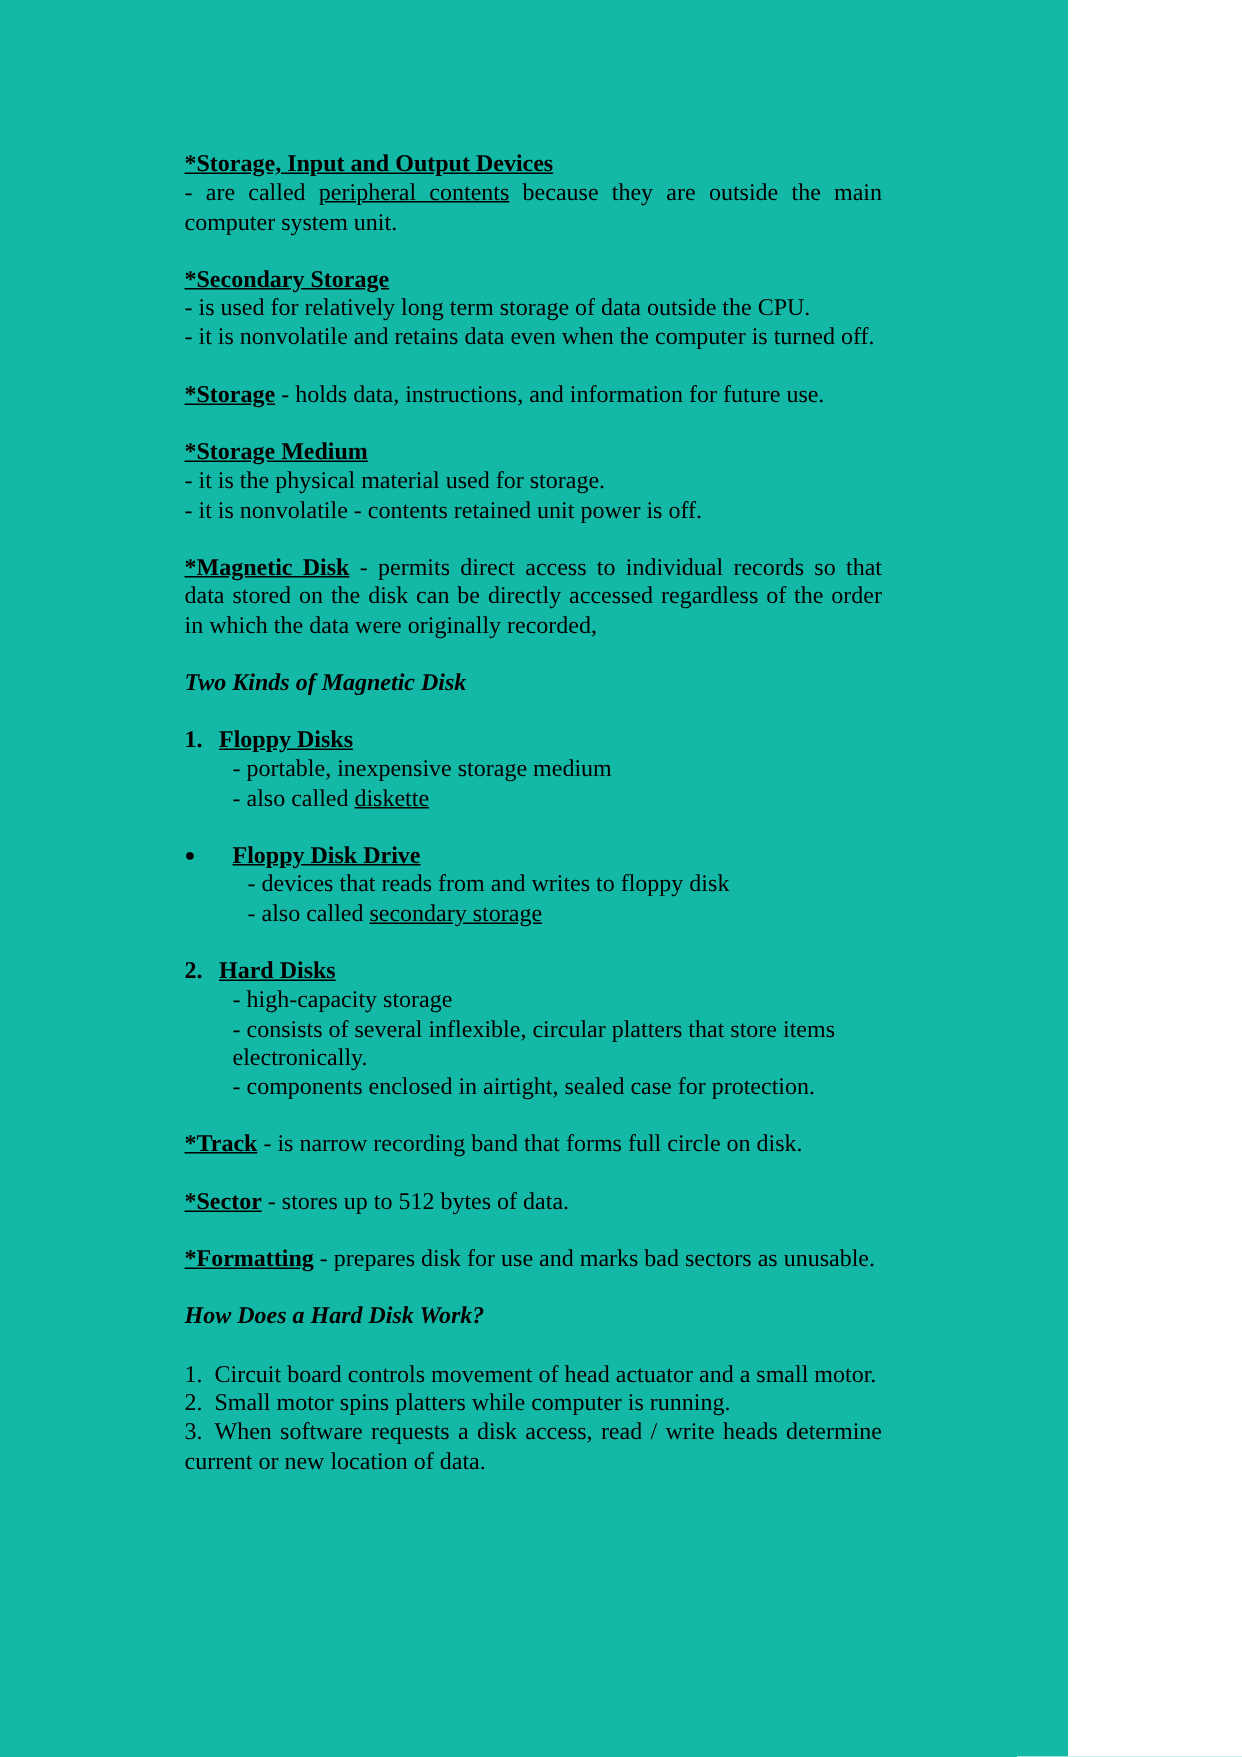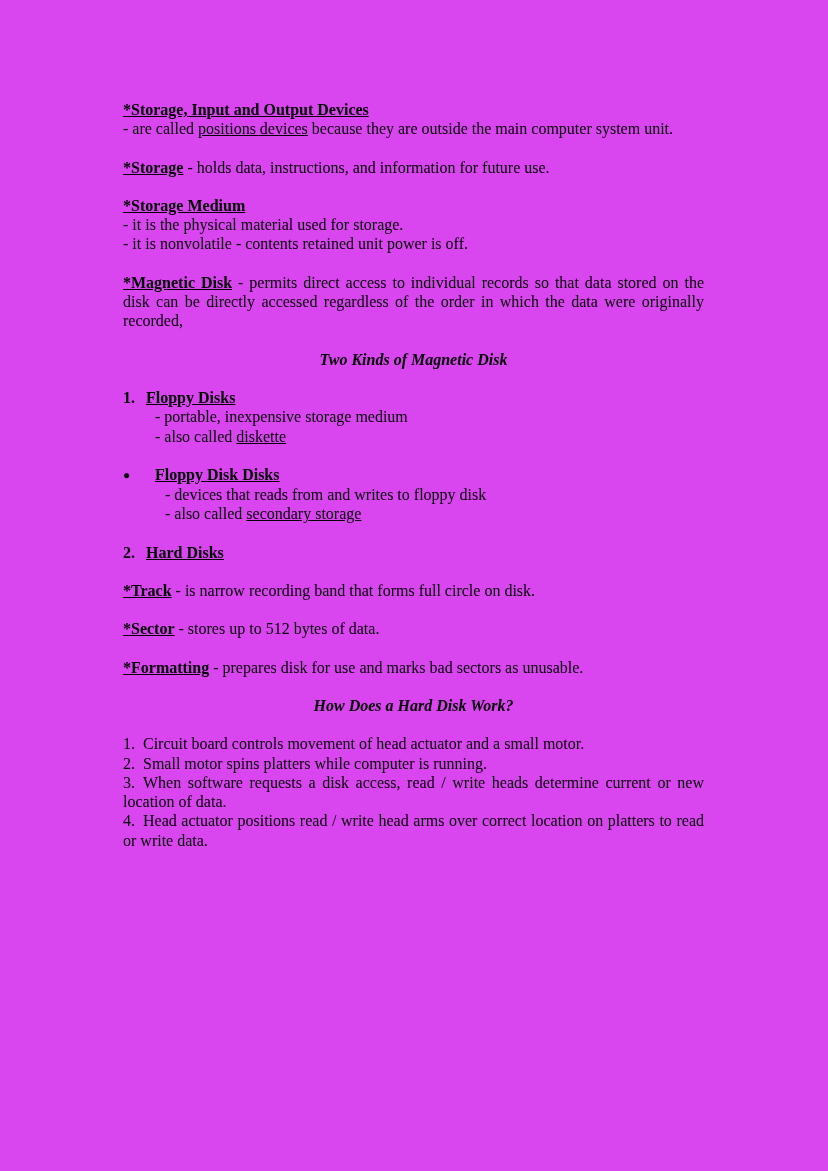--- a/index.html
+++ b/index.html
@@ -6,35 +6,34 @@
   html, body { background: #ffffff; }
   body {
     width: 828px;
     height: 1171px;
     font-family: "Liberation Serif", "DejaVu Serif", serif;
     font-size: 16px;
     line-height: 19.3px;
     color: #000000;
   }
   .page {
-    width: 828px;
+    width: 712px;
     height: 1171px;
-    background: #d946ef;
+    background: #14b8a6;
     overflow: hidden;
   }
   .content {
     padding: 100px 124px 0 123px; 
   }
   .block { margin-bottom: 19px; }
   p { margin: 0; }
   .h { font-weight: bold; text-decoration: underline; }
   .u { text-decoration: underline; }
   .just { text-align: justify; }
   .center-title {
-    text-align: center;
     font-weight: bold;
     font-style: italic;
   }
   .marker-num {
     display: inline-block;
     width: 23px;
     font-weight: bold;
   }
   .marker-bullet {
     display: inline-block;
@@ -47,23 +46,28 @@
   .n { margin-right: 8px; }
 </style>
 </head>
 <body>
 
 <div class="page">
   <div class="content">
 
     <div class="block">
       <div class="h">*Storage, Input and Output Devices</div>
-      <p class="just"><span>- are called </span><span class="u">positions devices</span><span> because they are outside the main computer system unit.</span></p>
+      <p class="just"><span>- are called </span><span class="u">peripheral contents</span><span> because they are outside the main computer system unit.</span></p>
     </div>
 
+    <div class="block">
+      <div class="h">*Secondary Storage</div>
+      <p>- is used for relatively long term storage of data outside the CPU.</p>
+      <p>- it is nonvolatile and retains data even when the computer is turned off.</p>
+    </div>
 
     <div class="block">
       <p><span class="h">*Storage</span><span> - holds data, instructions, and information for future use.</span></p>
     </div>
 
     <div class="block">
       <div class="h">*Storage Medium</div>
       <p>- it is the physical material used for storage.</p>
       <p>- it is nonvolatile - contents retained unit power is off.</p>
     </div>
@@ -76,29 +80,34 @@
 
     <div class="block">
       <p><span class="marker-num">1.</span><span class="h">Floppy Disks</span></p>
       <div class="sub-32">
         <p>- portable, inexpensive storage medium</p>
         <p><span>- also called </span><span class="u">diskette</span></p>
       </div>
     </div>
 
     <div class="block">
-      <p><span class="marker-bullet">●</span><span class="h">Floppy Disk Disks</span></p>
+      <p><span class="marker-bullet">●</span><span class="h">Floppy Disk Drive</span></p>
       <div class="sub-42">
         <p>- devices that reads from and writes to floppy disk</p>
         <p><span>- also called </span><span class="u">secondary storage</span></p>
       </div>
     </div>
 
     <div class="block">
       <p><span class="marker-num">2.</span><span class="h">Hard Disks</span></p>
+      <div class="sub-32">
+        <p>- high-capacity storage</p>
+        <p>- consists of several inflexible, circular platters that store items electronically.</p>
+        <p>- components enclosed in airtight, sealed case for protection.</p>
+      </div>
     </div>
 
 
     <div class="block">
       <p><span class="h">*Track</span><span> - is narrow recording band that forms full circle on disk.</span></p>
     </div>
 
     <div class="block">
       <p><span class="h">*Sector</span><span> - stores up to 512 bytes of data.</span></p>
     </div>
@@ -106,17 +115,16 @@
     <div class="block">
       <p><span class="h">*Formatting</span><span> - prepares disk for use and marks bad sectors as unusable.</span></p>
     </div>
 
     <div class="block center-title">How Does a Hard Disk Work?</div>
 
     <div class="block">
       <p><span class="n">1.</span><span>Circuit board controls movement of head actuator and a small motor.</span></p>
       <p><span class="n">2.</span><span>Small motor spins platters while computer is running.</span></p>
       <p class="just"><span class="n">3.</span><span>When software requests a disk access, read / write heads determine current or new location of data.</span></p>
-      <p class="just"><span class="n">4.</span><span>Head actuator positions read / write head arms over correct location on platters to read or write data.</span></p>
     </div>
 
   </div>
 </div>
 
 </body></html>

